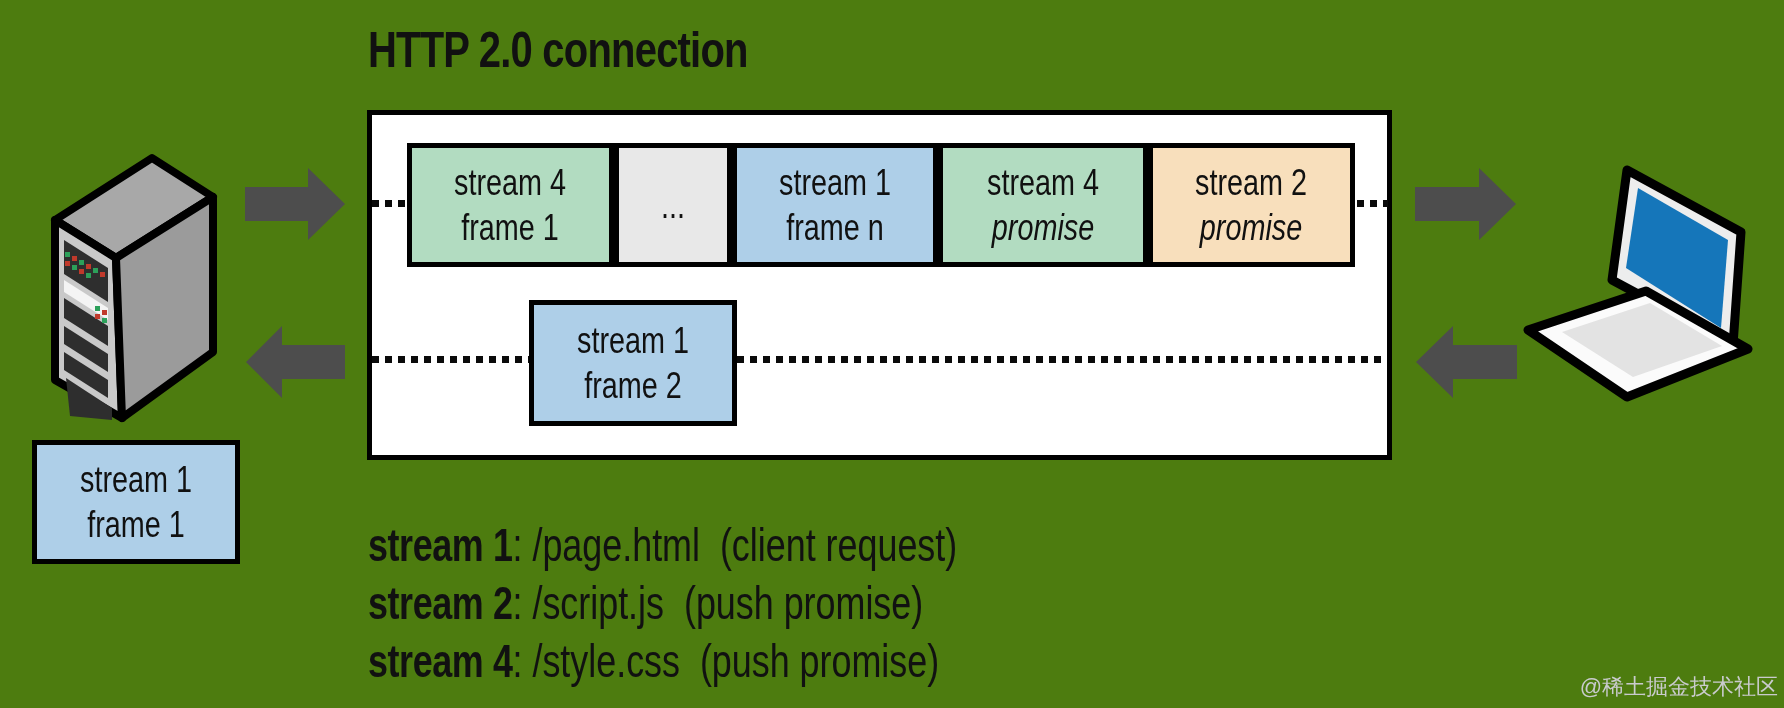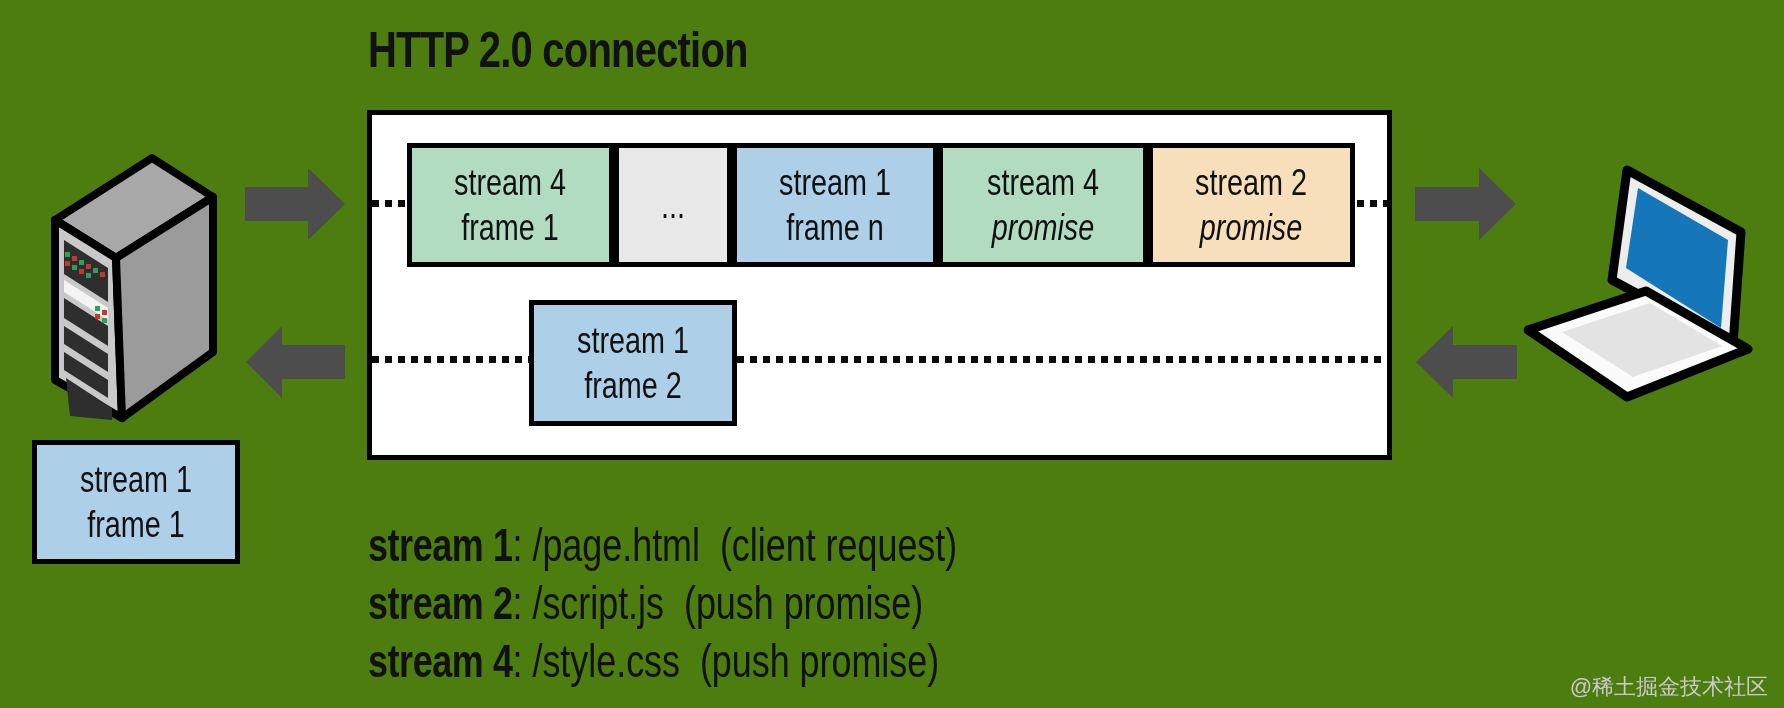--- a/index.html
+++ b/index.html
@@ -45,21 +45,21 @@
   }
   .dots-tl{left:372px;top:200px;width:35px;}
   .dots-tr{left:1357px;top:200px;width:31px;}
   .dots-bl{left:372px;top:356px;width:157px;}
   .dots-br{left:737px;top:356px;width:650px;}
   
   .legend{left:368px;top:516px;transform:scaleX(0.78);transform-origin:left top;}
   .legend .line{font-size:46px;line-height:58px;white-space:pre;}
   .legend .line b{font-weight:bold;letter-spacing:-0.5px;}
   
-  .watermark{right:16px;bottom:6px;font-size:22px;color:#c9cbcd;}
+  .watermark{right:6px;bottom:6px;font-size:22px;color:#c9cbcd;}
   
   .iconlayer{left:0;top:0;width:1784px;height:708px;}
 </style>
 </head>
 <body>
 
 <div class="stage">
 
   <svg class="abs iconlayer" width="1784" height="708" viewBox="0 0 1784 708" aria-hidden="true">
 

